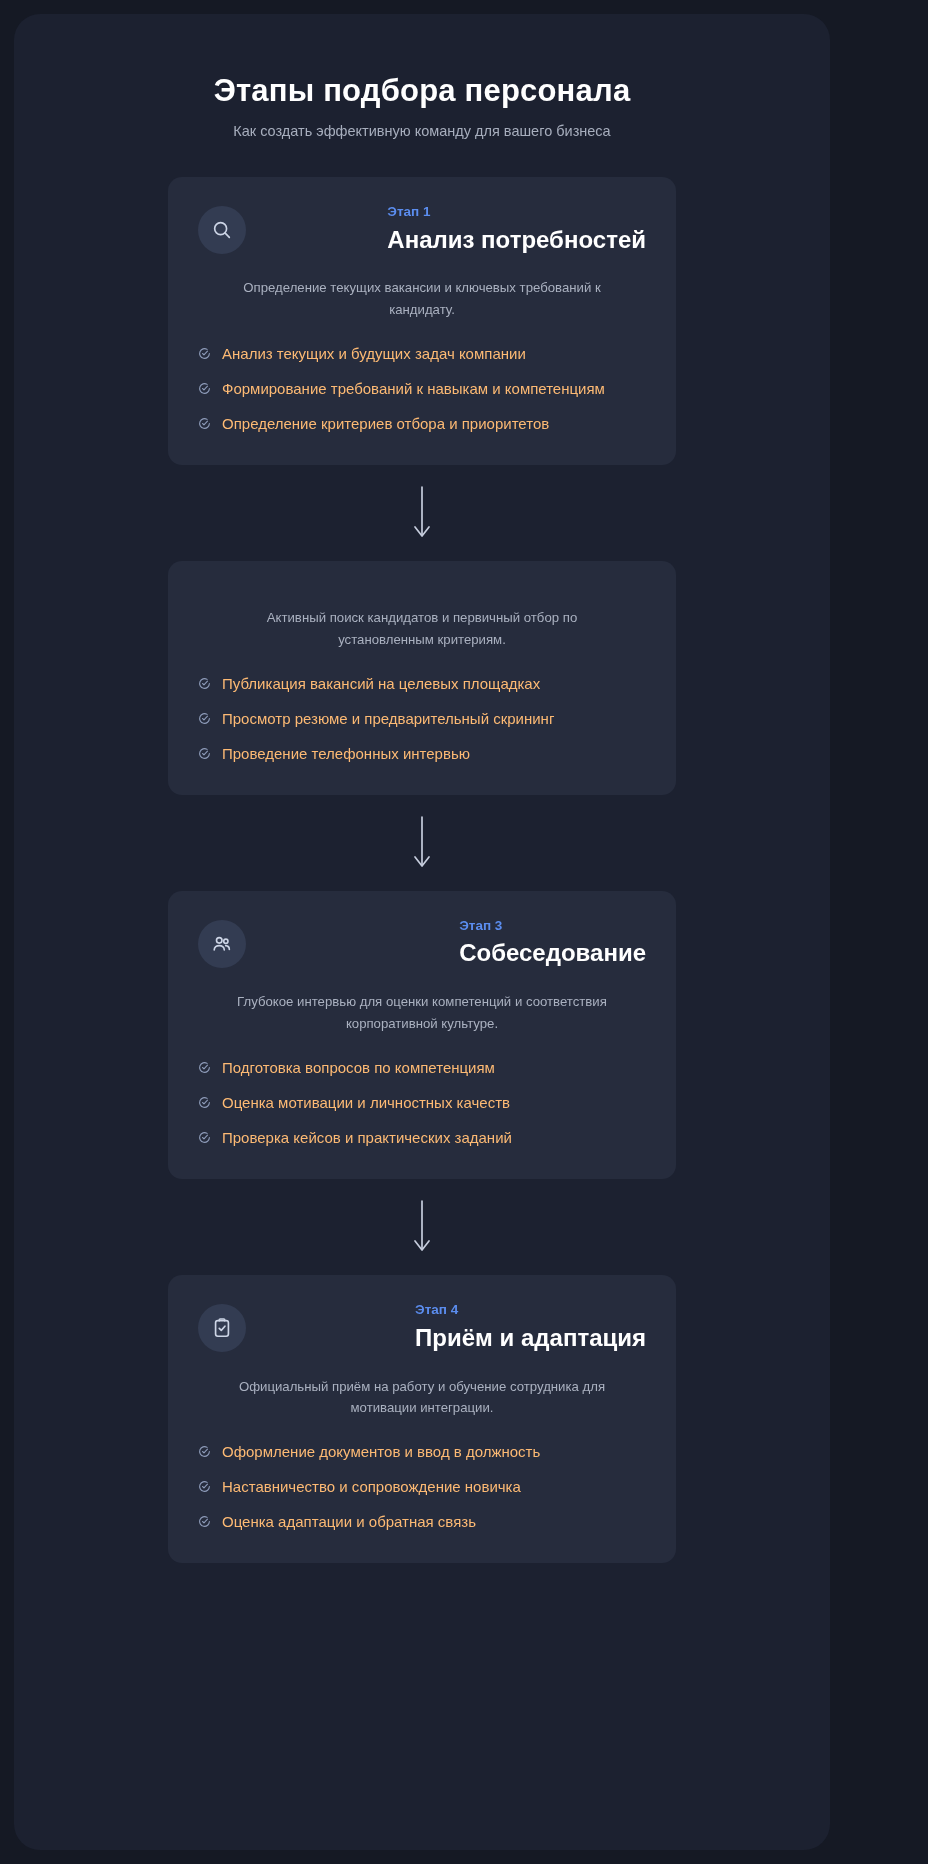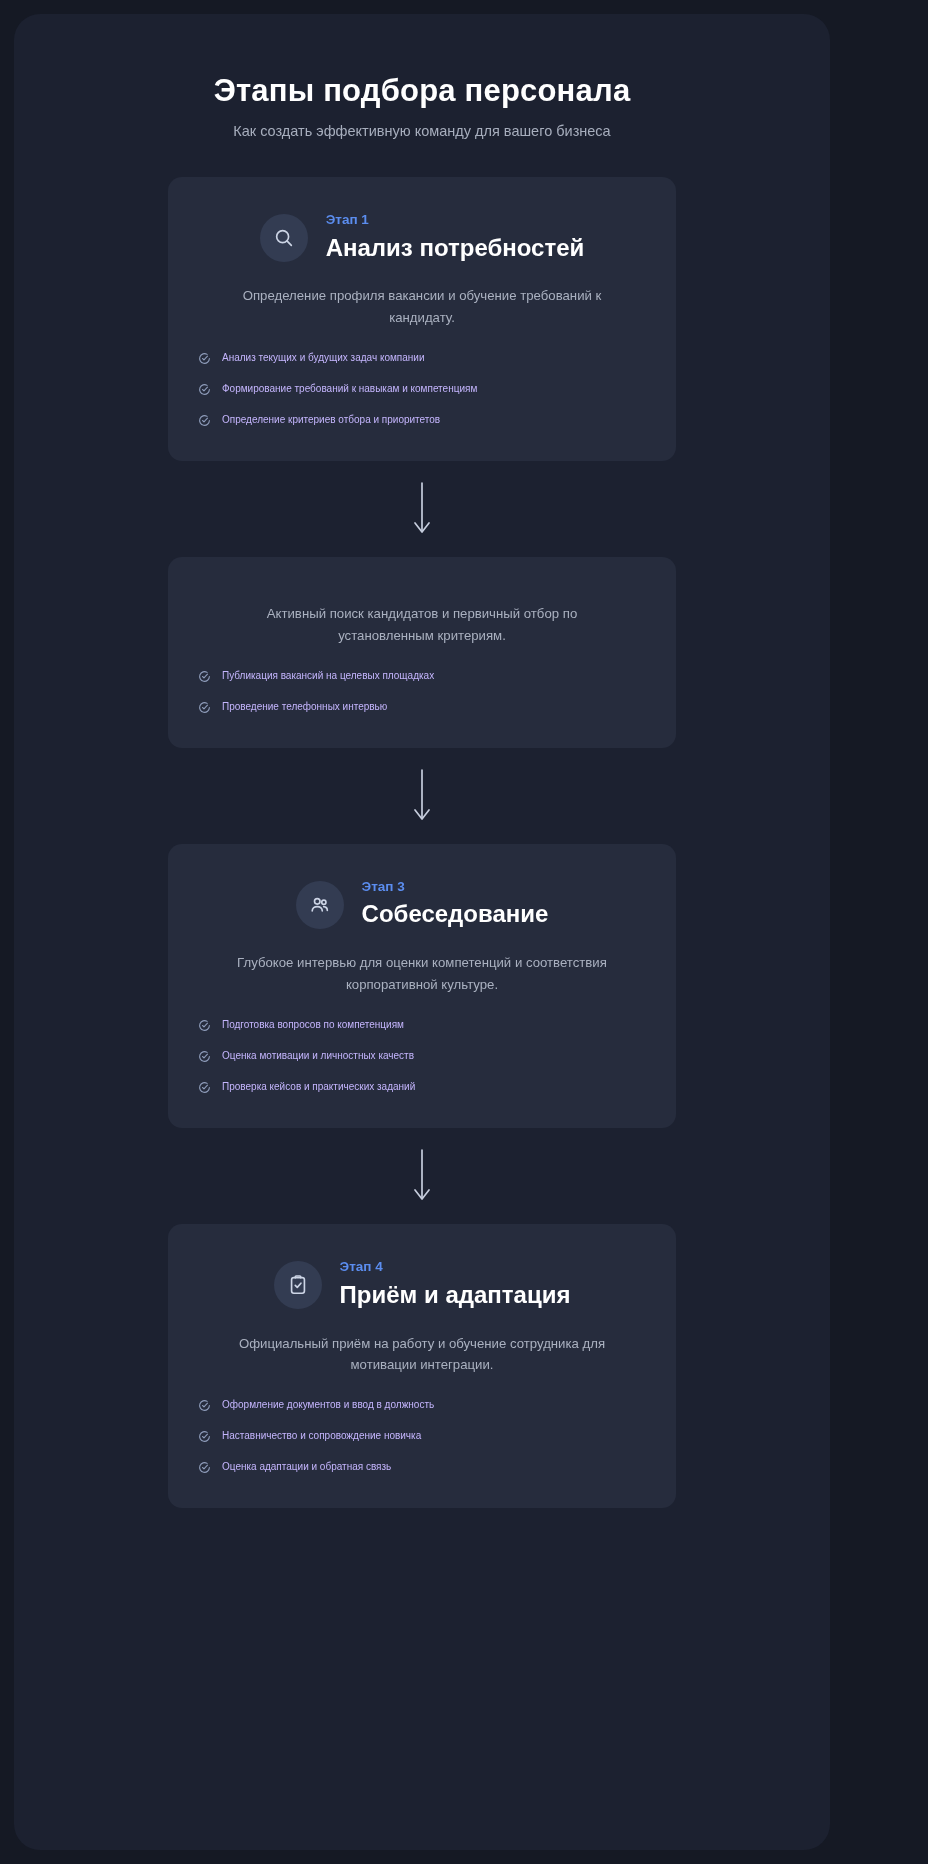--- a/index.html
+++ b/index.html
@@ -57,23 +57,22 @@
   .card {
     width: 508px;
     background: #262c3d;
     border-radius: 14px;
     padding: 26px 30px 30px 30px;
   }
 
   .card-head {
     display: flex;
     align-items: center;
-    justify-content: center;
+    justify-content: space-between;
     gap: 18px;
-    margin-top: 8px;
   }
 
   .icon-circle {
     width: 48px;
     height: 48px;
     border-radius: 50%;
     background: #333c52;
     display: flex;
     align-items: center;
     justify-content: center;
@@ -117,22 +116,22 @@
     list-style: none;
     display: flex;
     flex-direction: column;
     gap: 13px;
   }
 
   .bullet {
     display: flex;
     align-items: flex-start;
     gap: 11px;
-    font-size: 10px;
-    color: #c4b5fd;
+    font-size: 15px;
+    color: #fdba74;
     line-height: 1.4;
   }
 
   .check {
     flex: 0 0 auto;
     margin-top: 1px;
   }
 
   .arrow {
     width: 40px;
@@ -163,21 +162,21 @@
             <svg width="22" height="22" viewBox="0 0 24 24" fill="none" stroke="#cdd5e6" stroke-width="1.8" stroke-linecap="round">
               <circle cx="10.5" cy="10.5" r="6.5"></circle>
               <line x1="15.5" y1="15.5" x2="20" y2="20"></line>
             </svg>
           </div>
           <div class="head-text">
             <div class="step-label">Этап 1</div>
             <div class="step-title">Анализ потребностей</div>
           </div>
         </div>
-        <div class="card-desc">Определение профиля вакансии и обучение требований к кандидату.</div>
+        <div class="card-desc">Определение текущих вакансии и ключевых требований к кандидату.</div>
         <ul class="bullets">
           <li class="bullet">
             <span class="check">
               <svg width="13" height="13" viewBox="0 0 24 24" fill="none" stroke="#8e9cba" stroke-width="2" stroke-linecap="round" stroke-linejoin="round">
                 <path d="M21 12a9 9 0 1 1-4.2-7.6"></path>
                   <polyline points="8.5,12 11,14.5 17.5,7.5"></polyline>
               </svg>
             </span>
             <span>Анализ текущих и будущих задач компании</span>
           </li>
@@ -213,20 +212,29 @@
         <div class="card-desc">Активный поиск кандидатов и первичный отбор по установленным критериям.</div>
         <ul class="bullets">
           <li class="bullet">
             <span class="check">
               <svg width="13" height="13" viewBox="0 0 24 24" fill="none" stroke="#8e9cba" stroke-width="2" stroke-linecap="round" stroke-linejoin="round">
                 <path d="M21 12a9 9 0 1 1-4.2-7.6"></path>
                   <polyline points="8.5,12 11,14.5 17.5,7.5"></polyline>
               </svg>
             </span>
             <span>Публикация вакансий на целевых площадках</span>
+          </li>
+          <li class="bullet">
+            <span class="check">
+              <svg width="13" height="13" viewBox="0 0 24 24" fill="none" stroke="#8e9cba" stroke-width="2" stroke-linecap="round" stroke-linejoin="round">
+                <path d="M21 12a9 9 0 1 1-4.2-7.6"></path>
+                  <polyline points="8.5,12 11,14.5 17.5,7.5"></polyline>
+              </svg>
+            </span>
+            <span>Просмотр резюме и предварительный скрининг</span>
           </li>
           <li class="bullet">
             <span class="check">
               <svg width="13" height="13" viewBox="0 0 24 24" fill="none" stroke="#8e9cba" stroke-width="2" stroke-linecap="round" stroke-linejoin="round">
                 <path d="M21 12a9 9 0 1 1-4.2-7.6"></path>
                   <polyline points="8.5,12 11,14.5 17.5,7.5"></polyline>
               </svg>
             </span>
             <span>Проведение телефонных интервью</span>
           </li>

